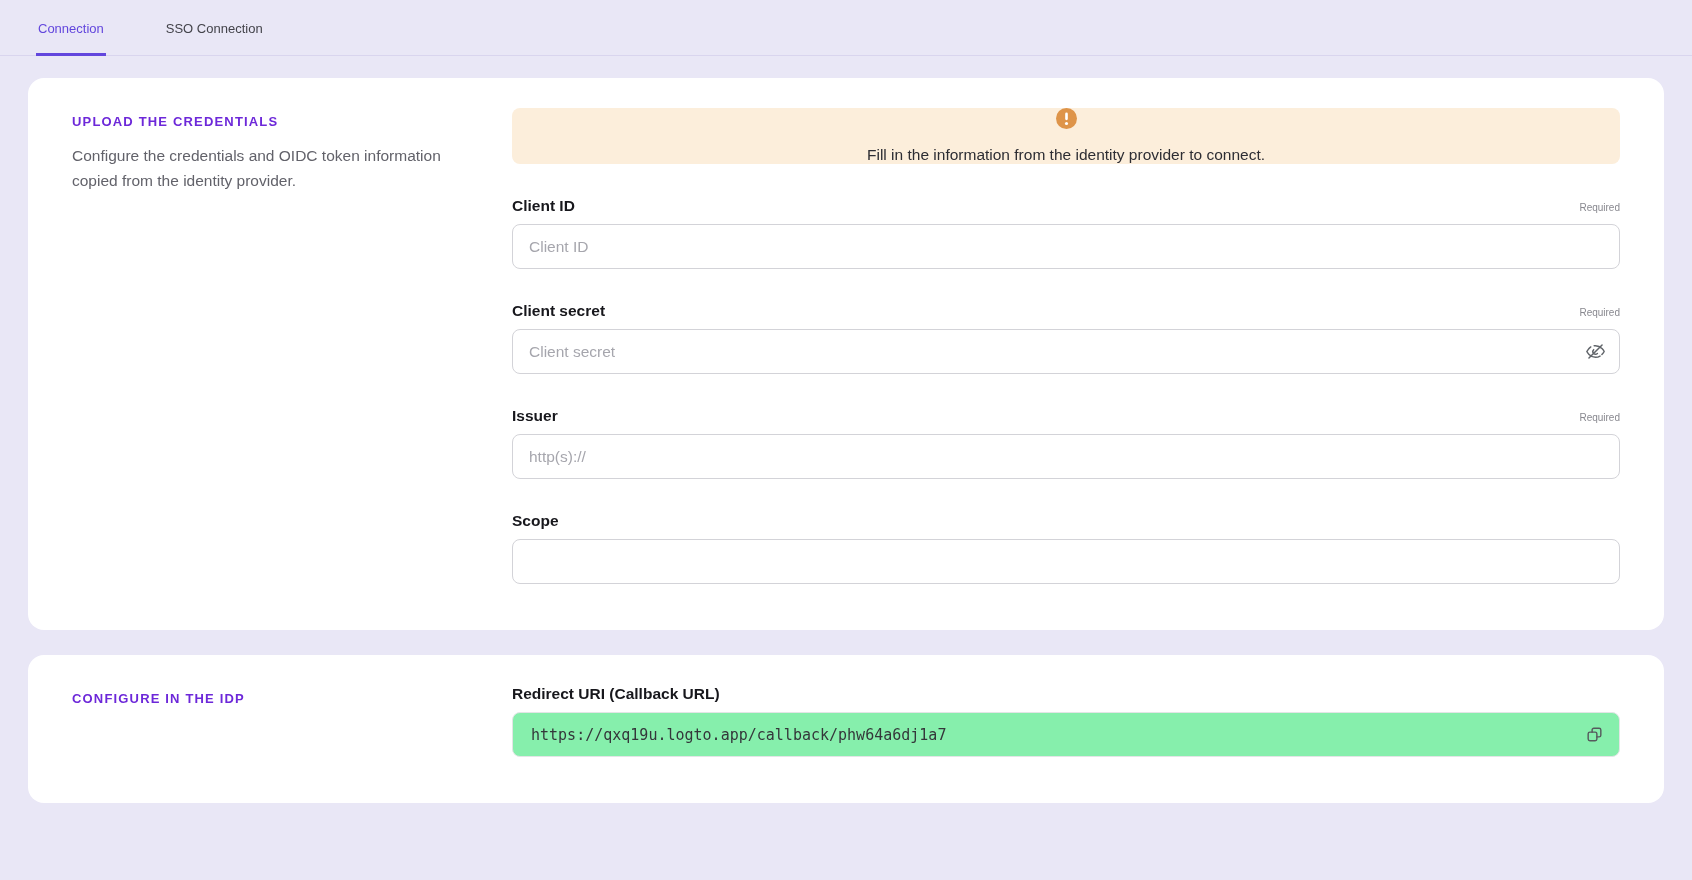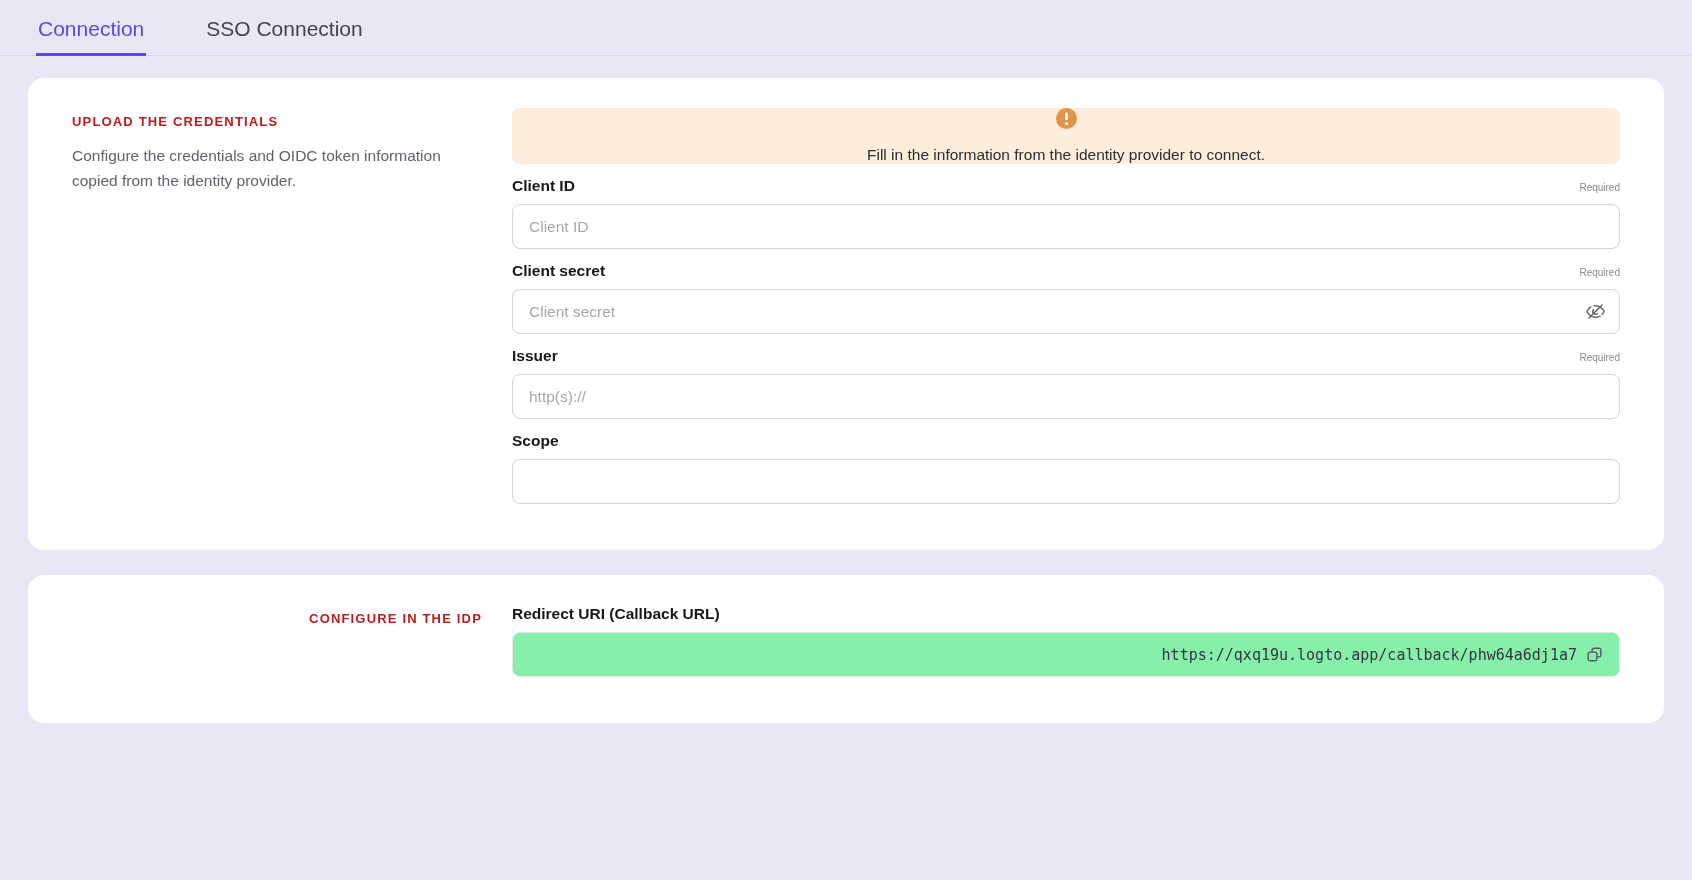--- a/index.html
+++ b/index.html
@@ -14,21 +14,21 @@
   
   .tab-bar {
     padding: 0 28px 0 36px;
     border-bottom: 1px solid #d9d5ee;
     display: flex;
     align-items: flex-end;
     gap: 58px;
     height: 56px;
   }
   .tab {
-    font-size: 21px;
+    font-size: 13px;
     font-weight: 500;
     padding: 0 2px 14px 2px;
     margin-bottom: -1px;
     border-bottom: 3px solid transparent;
     color: #43434a;
     cursor: pointer;
     line-height: 20px;
   }
   .tab.active {
     color: #6246dd;
@@ -37,34 +37,34 @@
 
   
   .content { padding: 22px 28px 0 28px; }
   .card {
     background: #ffffff;
     border-radius: 16px;
     padding: 30px 44px 46px 44px;
     display: flex;
     align-items: flex-start;
   }
-  .card + .card { margin-top: 25px; text-align: right; }
+  .card + .card { margin-top: 25px; }
   .card-left {
     width: 440px;
     flex: 0 0 440px;
     padding-top: 6px;
     padding-right: 30px;
   }
   .card-right { flex: 1 1 auto; min-width: 0; }
 
   .section-title {
     font-size: 13px;
     font-weight: 700;
     letter-spacing: 0.09em;
-    color: #b91c1c;
+    color: #6d28d9;
     text-transform: uppercase;
   }
   .section-desc {
     margin-top: 14px;
     font-size: 15.5px;
     line-height: 25px;
     color: #62626a;
   }
 
   
@@ -75,21 +75,21 @@
     display: flex;
     align-items: center;
     gap: 17px;
     padding: 0 22px 0 22px;
     flex-direction: column;
   }
   .alert-icon { width: 21px; height: 21px; flex: 0 0 21px; display: block; }
   .alert-text { font-size: 15.5px; color: #2d2d33; }
 
   
-  .field { margin-top: 13px; }
+  .field { margin-top: 33px; }
   .field-head {
     display: flex;
     justify-content: space-between;
     align-items: baseline;
     margin-bottom: 9px;
   }
   .field-label { font-size: 15.5px; font-weight: 700; color: #17171c; }
   .required-tag { font-size: 10px; color: #88888f; font-weight: 400; }
   .input-wrap { position: relative; }
   .text-input {

